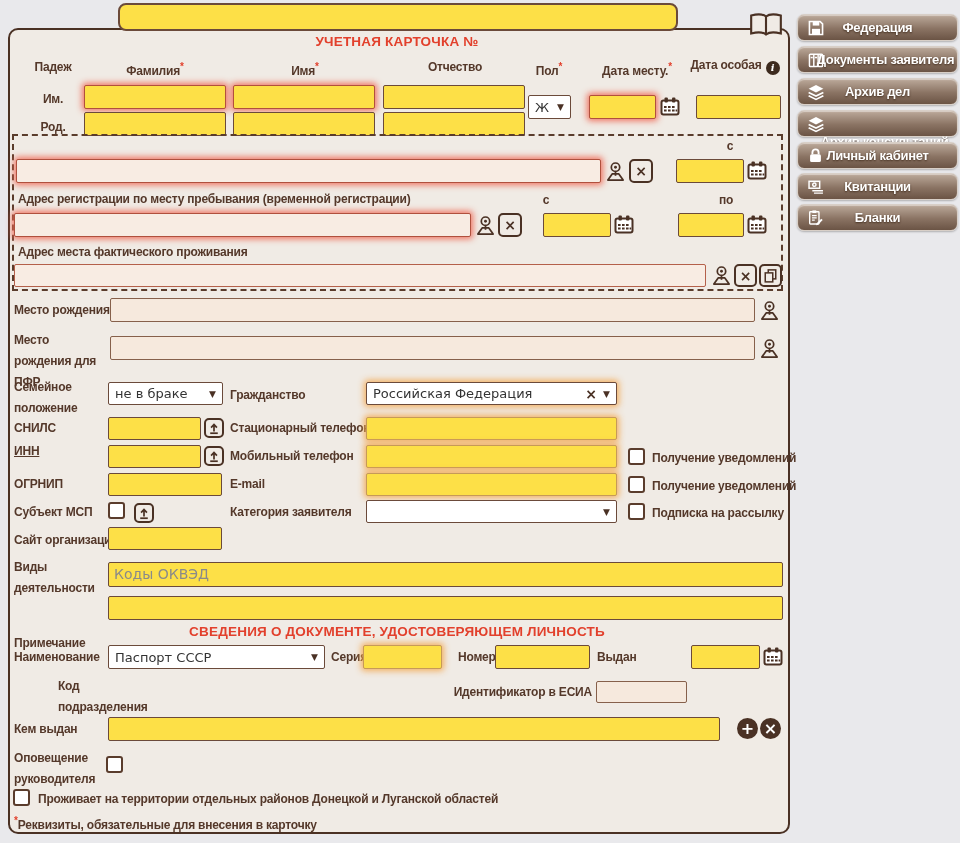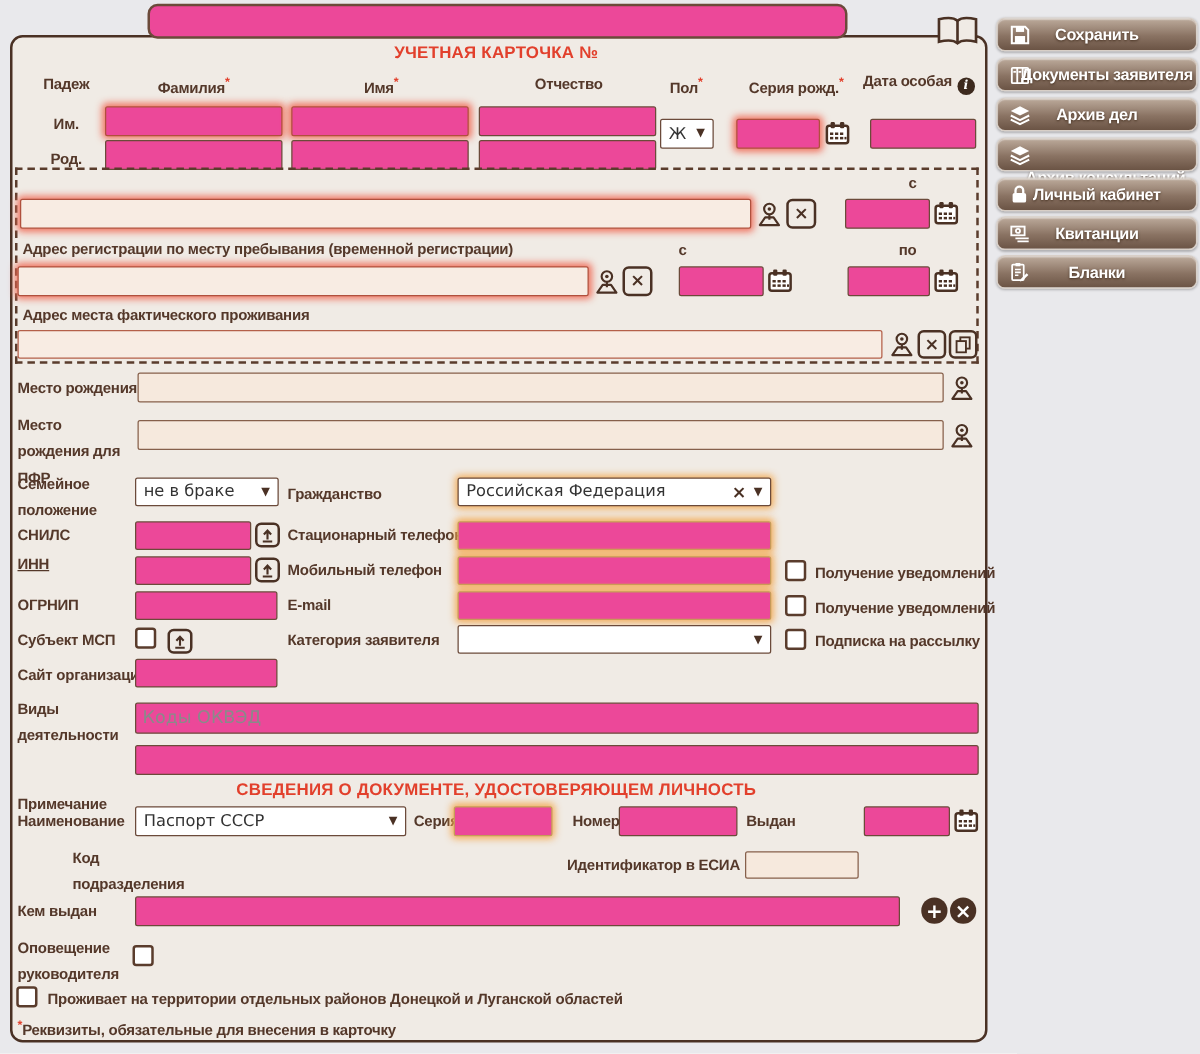--- a/index.html
+++ b/index.html
@@ -4,21 +4,21 @@
 <style>
   html,body{margin:0;padding:0;}
   .page{position:relative;width:960px;height:843px;background:#e9e9ec;overflow:hidden;
         font-family:"Liberation Sans",sans-serif;}
   .panel{position:absolute;left:8px;top:28px;width:778px;height:802px;background:#f0ebe5;
          border:2px solid #4a3124;border-radius:10px;}
   .lbl{position:absolute;font:bold 12px "Liberation Sans",sans-serif;color:#54382a;
        letter-spacing:-0.2px;line-height:14px;white-space:nowrap;}
   .lbl2{white-space:normal;line-height:21px;}
   .ctr{text-align:center;}
-  .inp{position:absolute;box-sizing:border-box;background:#ec4899;border:1px solid #6b4a3a;
+  .inp{position:absolute;box-sizing:border-box;background:#fde047;border:1px solid #6b4a3a;
        border-radius:2px;font:13px "DejaVu Sans",sans-serif;color:#333;padding:0 5px;outline:none;}
   .req{border:1px solid #b0503d;box-shadow:0 0 6px 2px rgba(239,104,84,.9);}
   .org{border:1px solid #c69a58;box-shadow:0 0 6px 2px rgba(243,166,74,.85);}
   .pink{background:#f8ece3;}
   .beige{background:#f6e9dd;border-color:#86604b;}
   .sel{position:absolute;box-sizing:border-box;display:flex;align-items:center;
        background:#fff;border:1px solid #6b4a3a;border-radius:2px;
        font:13px "DejaVu Sans",sans-serif;color:#333;padding:0 6px;cursor:pointer;}
   .sel .val{flex:1;overflow:hidden;white-space:nowrap;}
   .arrow{font-family:"DejaVu Sans",sans-serif;font-size:9px;color:#4a3124;margin-left:4px;}
@@ -68,21 +68,21 @@
 
   <div class="lbl ctr" style="left:18px;top:60px;width:70px;">Падеж</div>
   <div class="lbl ctr" style="left:90px;top:60px;width:130px;">
     <span>Фамилия</span><span class="star">*</span></div>
   <div class="lbl ctr" style="left:240px;top:60px;width:130px;">
     <span>Имя</span><span class="star">*</span></div>
   <div class="lbl ctr" style="left:390px;top:60px;width:130px;">Отчество</div>
   <div class="lbl ctr" style="left:525px;top:60px;width:48px;">
     <span>Пол</span><span class="star">*</span></div>
   <div class="lbl ctr" style="left:592px;top:60px;width:90px;">
-    <span>Серия рожд.</span><span class="star">*</span></div>
+    <span>Дата месту.</span><span class="star">*</span></div>
   <div class="lbl ctr" style="left:680px;top:58px;width:110px;">
     <span>Дата особая</span><span class="infoc">i</span></div>
 
   <div class="lbl ctr" style="left:18px;top:92px;width:70px;">Им.</div>
   <input class="inp req" style="left: 84px; top: 85px; width: 142px; height: 24px;">
   <input class="inp req" style="left: 233px; top: 85px; width: 142px; height: 24px;">
   <input class="inp" style="left: 383px; top: 85px; width: 142px; height: 24px;">
 
   <div class="lbl ctr" style="left:18px;top:120px;width:70px;">Род.</div>
   <input class="inp" style="left: 84px; top: 112px; width: 142px; height: 24px;">
@@ -349,21 +349,21 @@
   </div>
 
   <div class="sidebtn" style="top:14px;">
     <span class="ic">
       <svg viewBox="0 0 22 22" width="18" height="18">
           <path d="M3 3H16L19 6V19H3Z" fill="none" stroke="#fff" stroke-width="2"></path>
           <rect x="7" y="3" width="8" height="5" fill="#fff"></rect>
           <rect x="6" y="12" width="10" height="7" fill="#fff"></rect>
         </svg>
     </span>
-    <span>Сохранить</span>
+    <span>Федерация</span>
   </div>
   <div class="sidebtn" style="top:46px;">
     <span class="ic">
       <svg viewBox="0 0 22 22" width="18" height="18" fill="none" stroke="#fff" stroke-width="1.8">
           <rect x="3" y="4" width="16" height="15" rx="1"></rect>
           <line x1="8.3" y1="4" x2="8.3" y2="19"></line>
           <line x1="13.6" y1="4" x2="13.6" y2="19"></line>
           <line x1="4.5" y1="8" x2="7" y2="8"></line>
           <line x1="9.6" y1="8" x2="12.2" y2="8"></line>
           <line x1="15" y1="8" x2="17.5" y2="8"></line>

